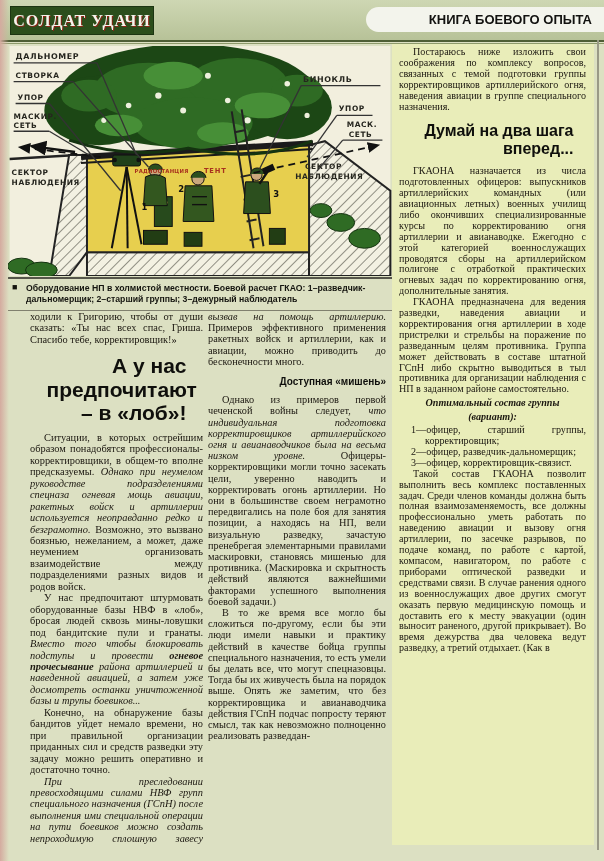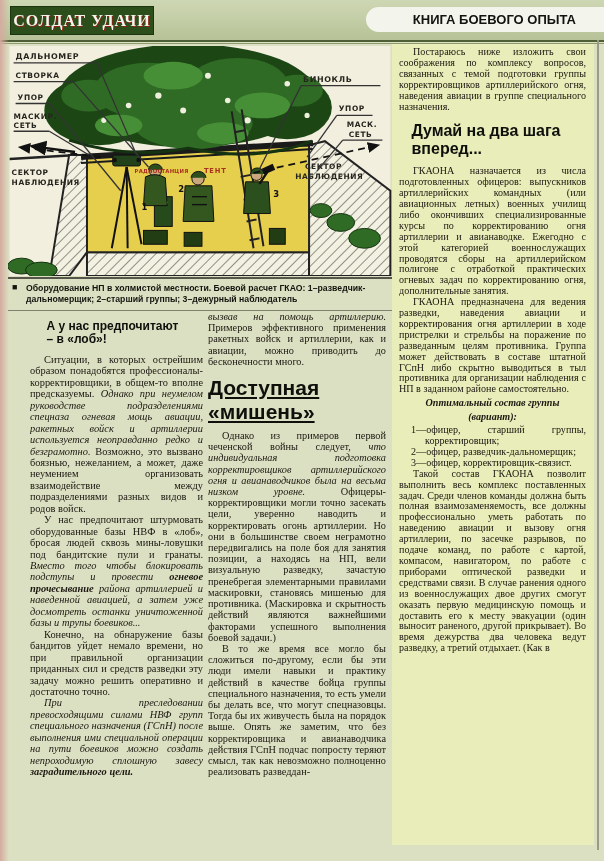--- a/index.html
+++ b/index.html
@@ -28,21 +28,21 @@
     background:#2b4e1b;border:1px solid #1c3511;
     display:flex;align-items:center;justify-content:center;
   }
   .logo-box span{
     font-family:"Liberation Serif",serif;font-weight:bold;font-size:16px;
     letter-spacing:1px;color:#f6f4ec;text-shadow:1px 1px 0 #8c2415;white-space:nowrap;
   }
   .section-strip{
     position:absolute;right:0;top:7px;width:238px;height:25px;
     background:#f3f4ec;border-radius:13px 0 0 13px;
-    display:flex;align-items:center;justify-content:flex-end;padding-right:28px;box-sizing:border-box;
+    display:flex;align-items:center;justify-content:flex-end;padding-right:12px;box-sizing:border-box;
   }
   .section-strip span{
     font-family:"Liberation Sans",sans-serif;font-weight:bold;font-size:13px;color:#121210;white-space:nowrap;
   }
   
   .illo{position:absolute;left:8px;top:46px;width:384px;height:230px;}
   .illo svg{display:block;}
   .lbl{font-family:"DejaVu Sans",sans-serif;font-weight:bold;font-size:7.5px;letter-spacing:.6px;fill:#26261f;}
   .lbl.big{font-size:8px;}
   .lbl.red{fill:#a8321e;font-size:5.4px;letter-spacing:.2px;}
@@ -60,24 +60,24 @@
   
   .col{position:absolute;text-align:justify;overflow:hidden;}
   .col p{margin:0;text-indent:14px;}
   .col p.noind{text-indent:0;}
   .col1{left:30px;top:311px;width:173px;height:534px;font-size:10.4px;line-height:11.45px;}
   .col2{left:208px;top:311px;width:178px;height:534px;font-size:10.3px;line-height:11.2px;}
   .col3bg{position:absolute;left:392px;top:44px;width:202px;height:801px;background:#e9edb9;}
   .col3{left:399px;top:47px;width:187px;height:796px;font-size:10.1px;line-height:10.9px;}
   .col h2{
     font-family:"Liberation Sans",sans-serif;font-weight:bold;color:#0f0f0c;
-    text-align:left;text-indent:0;margin:9px auto 7px;line-height:1.12;
-  }
-  .col1 h2{font-size:12px;max-width:140px;}
-  .col2 h2{font-size:21px;text-decoration:underline;}
+    text-align:right;text-indent:0;margin:9px auto 7px;line-height:1.12;
+  }
+  .col1 h2{font-size:21px;max-width:140px;}
+  .col2 h2{font-size:10px;}
   .col3 h2{font-size:16px;max-width:162px;margin:10px auto 8px;}
   .it{font-style:italic;}
   .bit{font-style:italic;font-weight:bold;}
   .subhead{font-family:"Liberation Serif",serif;font-weight:bold;font-style:italic;
     text-align:center;text-indent:0 !important;margin:3px 0 2px !important;}
   .col3 ul{margin:0;padding:0;list-style:none;}
   .col3 li{padding-left:26px;text-indent:-14px;}
   
   .footer-band{
     position:absolute;left:0;bottom:0;width:604px;height:16px;
@@ -255,20 +255,21 @@
       <text x="288" y="134" class="lbl">НАБЛЮДЕНИЯ</text>
     </svg>
   </div>
 
   <div class="caption">
     <span class="sq">■</span>
     <span>Оборудование НП в холмистой местности. Боевой расчет ГКАО: 1–разведчик-дальномерщик; 2–старший группы; 3–дежурный наблюдатель</span>
   </div>
 
   <div class="col col1">
+    <p class="noind"><span>ходили к Григорию, чтобы от души сказать: «Ты нас всех спас, Гриша. Спасибо тебе, корректировщик!»</span></p>
     <h2>А у нас предпочитают – в «лоб»!</h2>
     <p class="noind"><span style="display:inline-block;width:14px"></span><span>Ситуации, в которых острейшим образом понадобятся профессионалы-корректировщики, в общем-то вполне предсказуемы. </span><span class="it">Однако при неумелом руководстве подразделениями спецназа огневая мощь авиации, ракетных войск и артиллерии используется неоправданно редко и безграмотно. </span><span>Возможно, это вызвано боязнью, нежеланием, а может, даже неумением организовать взаимодействие между подразделениями разных видов и родов войск.</span></p>
     <p class="noind"><span style="display:inline-block;width:14px"></span><span>У нас предпочитают штурмовать оборудованные базы НВФ в «лоб», бросая людей сквозь мины-ловушки под бандитские пули и гранаты. </span><span class="it">Вместо того чтобы блокировать подступы и провести </span><span class="bit">огневое прочесывание</span><span class="it"> района артиллерией и наведенной авиацией, а затем уже досмотреть останки уничтоженной базы и трупы боевиков...</span></p>
     <p><span>Конечно, на обнаружение базы бандитов уйдет немало времени, но при правильной организации приданных сил и средств разведки эту задачу можно решить оперативно и достаточно точно.</span></p>
     <p class="noind"><span style="display:inline-block;width:14px"></span><span class="it">При преследовании превосходящими силами НВФ групп специального назначения (ГСпН) после выполнения ими специальной операции на пути боевиков можно создать непроходимую сплошную завесу </span><span class="bit">заградительного цели.</span></p>
   </div>
 
   <div class="col col2">
     <p class="noind"><span class="it">вызвав на помощь артиллерию. </span><span>Примеров эффективного применения ракетных войск и артиллерии, как и авиации, можно приводить до бесконечности много.</span></p>
     <h2>Доступная «мишень»</h2>

